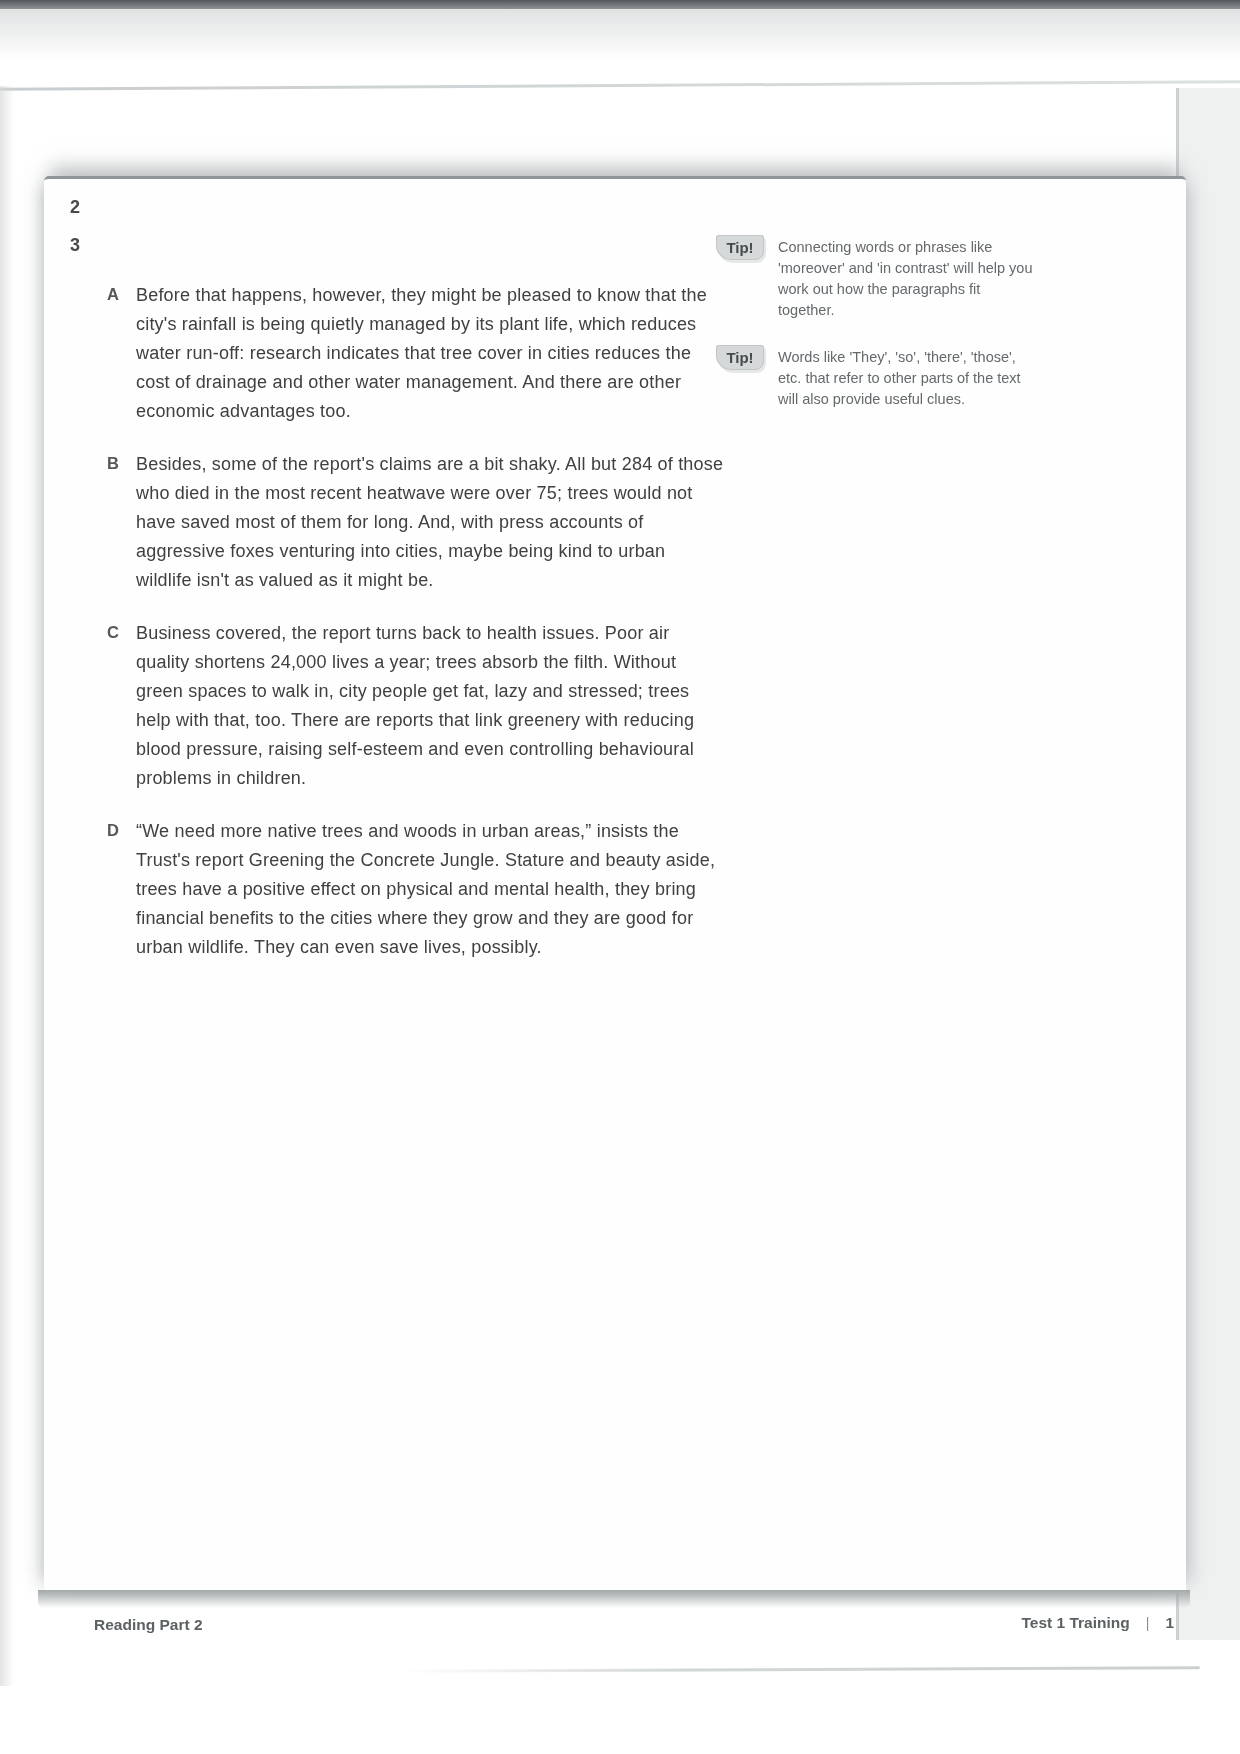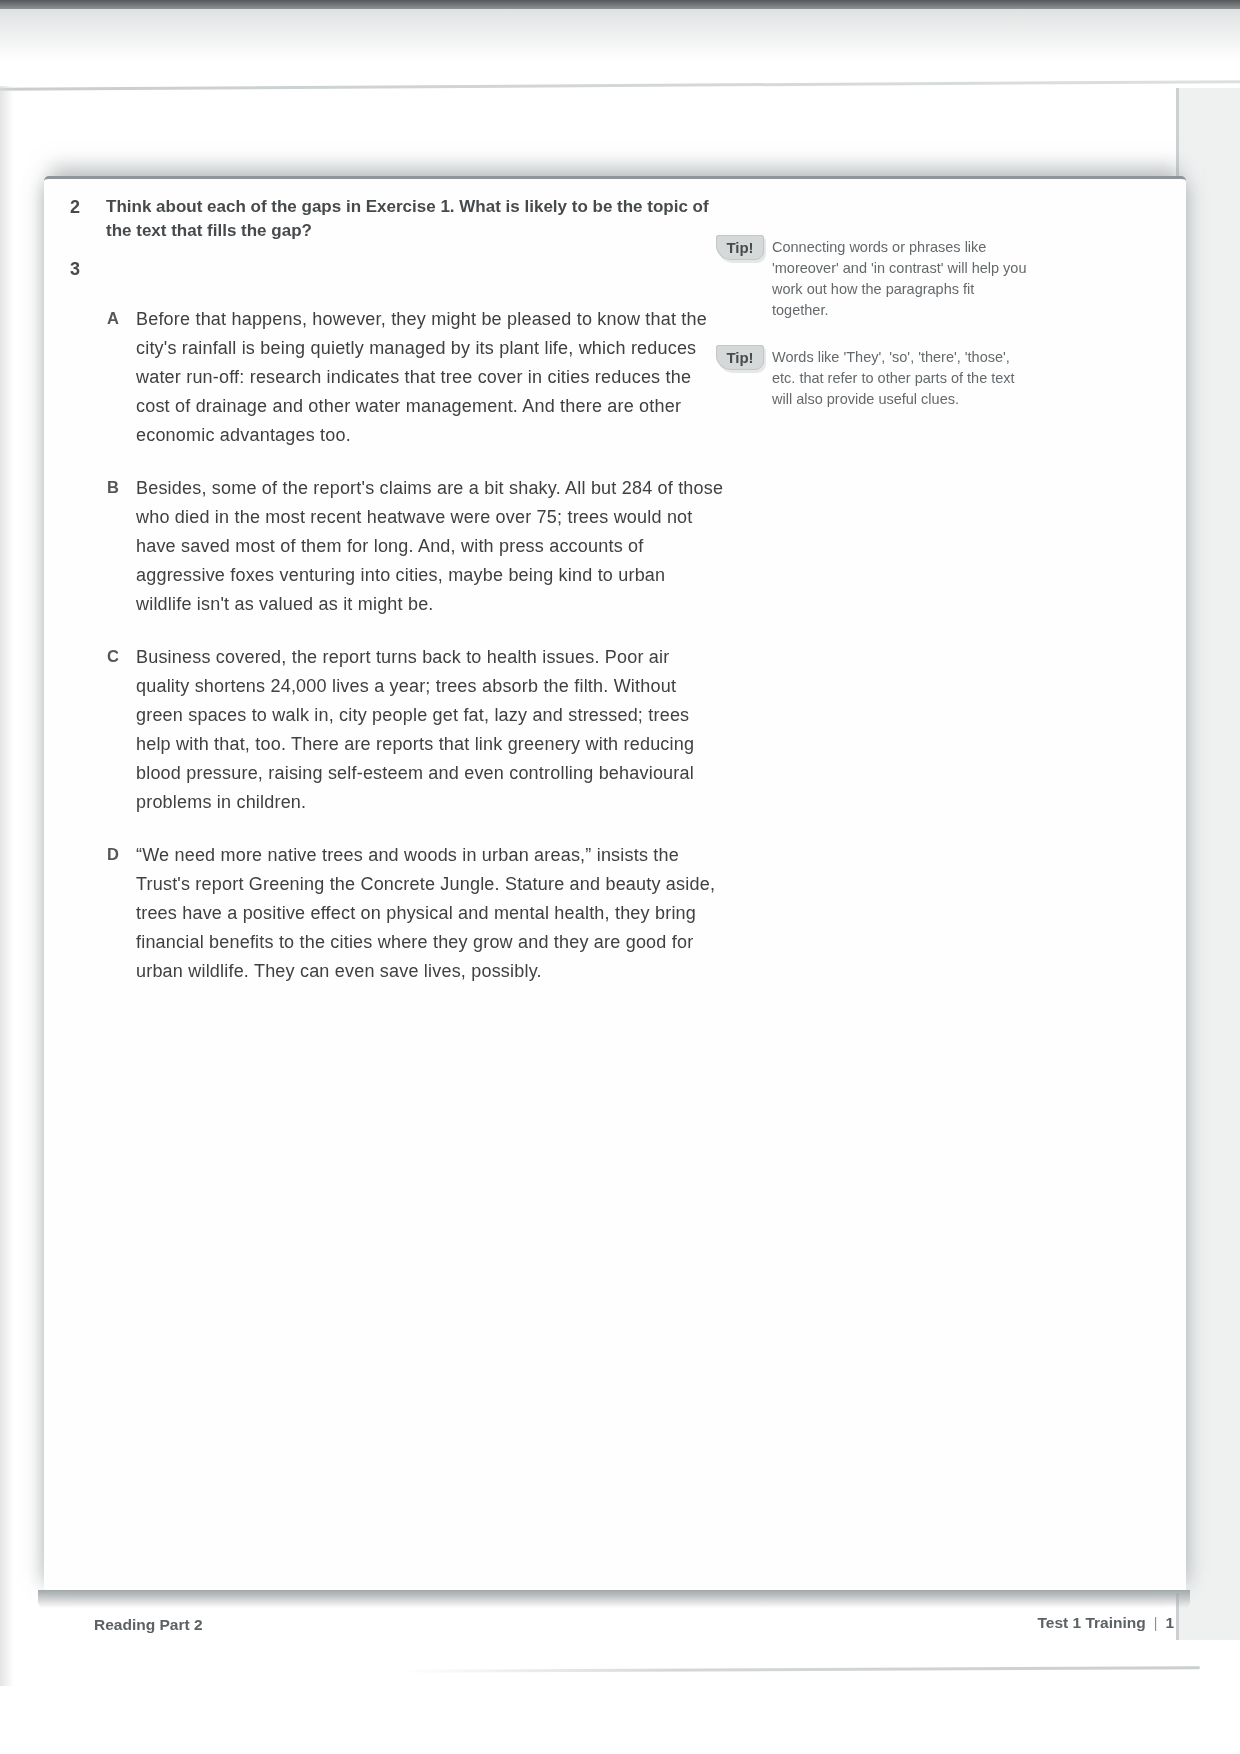--- a/index.html
+++ b/index.html
@@ -78,40 +78,40 @@
   }
   .opt-text {
     width: 588px; margin: 0;
     font-family: Liberation Sans, sans-serif;
     font-size: 18px; line-height: 29px; letter-spacing: 0.2px;
     color: #404040;
   }
 
   
   .tips { position: absolute; left: 672px; top: 56px; width: 350px; }
-  .tip { display: flex; gap: 8px; margin-bottom: 24px; }
+  .tip { display: flex; gap: 14px; margin-bottom: 24px; }
   .tip-badge {
     flex: none; width: 48px; height: 25px;
     background: #d6d9d9; color: #474b4d;
     font-weight: bold; font-size: 15px; line-height: 25px; text-align: center;
     border-radius: 3px 3px 9px 15px;
     box-shadow: inset 0 0 0 1px #c3c6c6, 2px 3px 0 #e6e8e8;
   }
   .tip-text {
     width: 256px; margin: 2px 0 0 0;
     font-size: 14.5px; line-height: 21px; color: #64696c;
   }
 
   
   .footer {
     position: absolute; left: 0; top: 1612px; width: 100%; height: 30px;
     font-weight: bold; font-size: 15.5px; color: #5c6164; margin-left: 8px;
   }
   .footer-left { position: absolute; left: 86px; top: 4px; }
-  .footer-right { position: absolute; right: 74px; top: 2px; display: flex; gap: 8px; align-items: baseline; }
+  .footer-right { position: absolute; right: 74px; top: 2px; display: flex; gap: 16px; align-items: baseline; }
   .footer-sep { font-weight: normal; color: #8b8f91; font-size: 14px; }
 
   .curl-line {
     position: absolute; left: 400px; top: 1668px; width: 800px; height: 3px;
     background: linear-gradient(90deg, rgba(204,208,209,0), #ccd0d1 35%, #c2c6c7);
     transform: rotate(-0.25deg);
     border-radius: 2px; opacity: .85;
   }
 </style>
 </head>
@@ -123,21 +123,20 @@
   <div class="top-fade"></div>
   <div class="page-top-edge"></div>
   <div class="left-edge-band"></div>
   <div class="right-margin-band"></div>
 
   <div class="panel">
     <div class="panel-inner">
 
       <div class="exercise">
         <span class="exnum">2</span>
-        <p class="extext">Think about each of the gaps in Exercise 1. What is likely to be the topic of the text that fills the gap?</p>
       </div>
 
       <div class="exercise second">
         <span class="exnum">3</span>
       </div>
 
       <div class="options">
 
         <div class="option">
           <span class="opt-letter">A</span>

